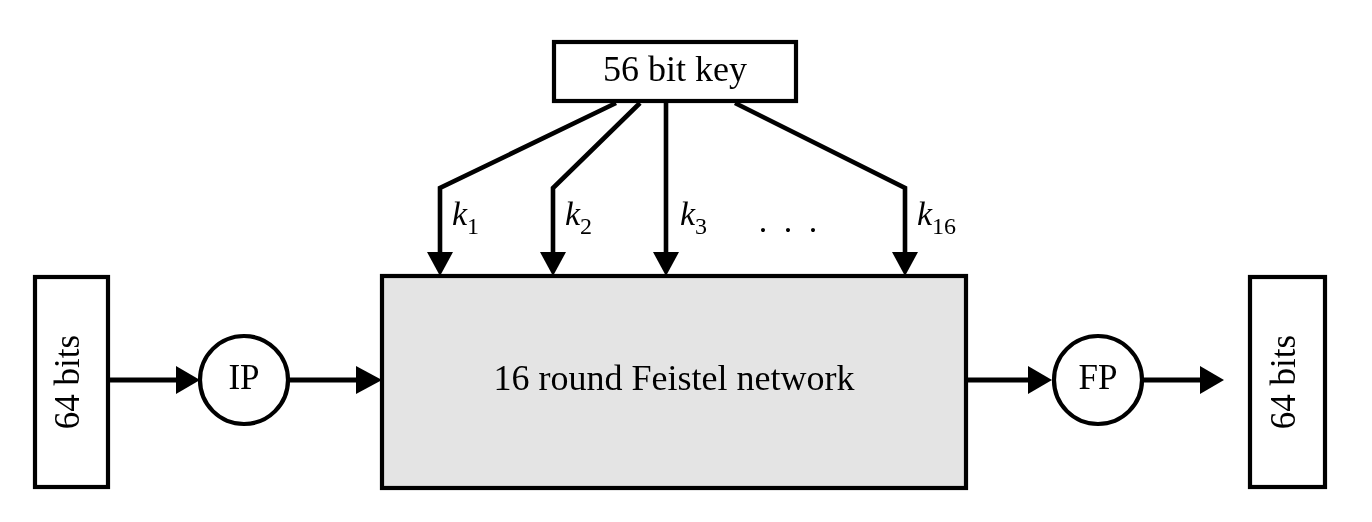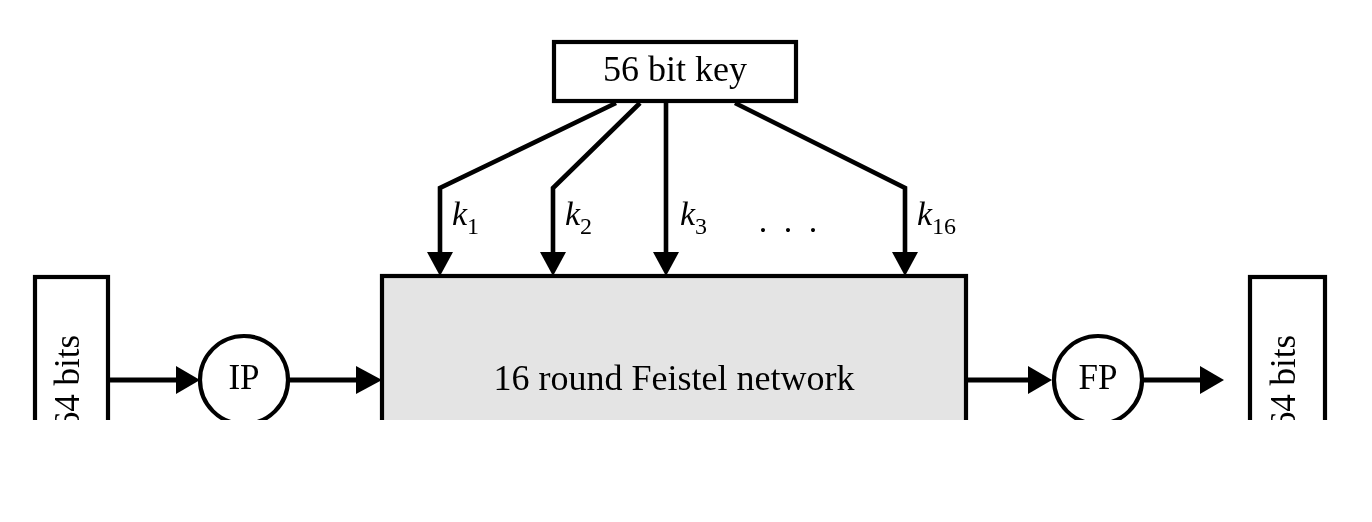--- a/index.html
+++ b/index.html
@@ -6,21 +6,21 @@
     margin: 0;
     padding: 0;
     background: #ffffff;
   }
   body {
     font-family: "Liberation Serif", serif;
   }
   #diagram-root {
     position: relative;
     width: 1372px;
-    height: 420px;
+    height: 522px;
     background: #ffffff;
     overflow: hidden;
   }
   svg#des-diagram {
     display: block;
     width: 1372px;
     height: 522px;
   }
   .box-outline {
     stroke: #000000;

